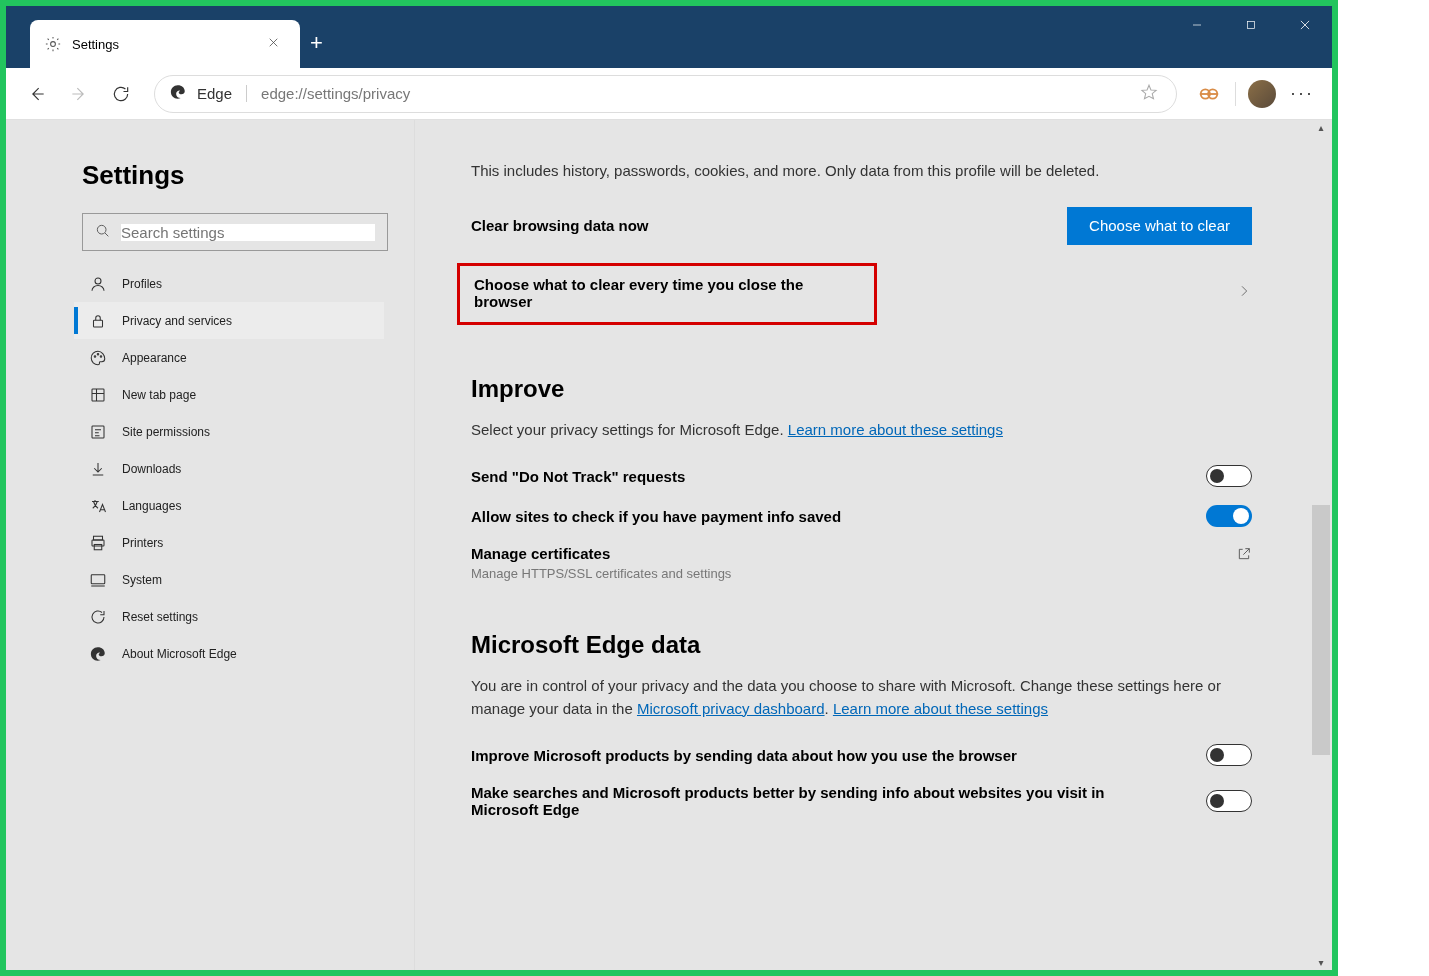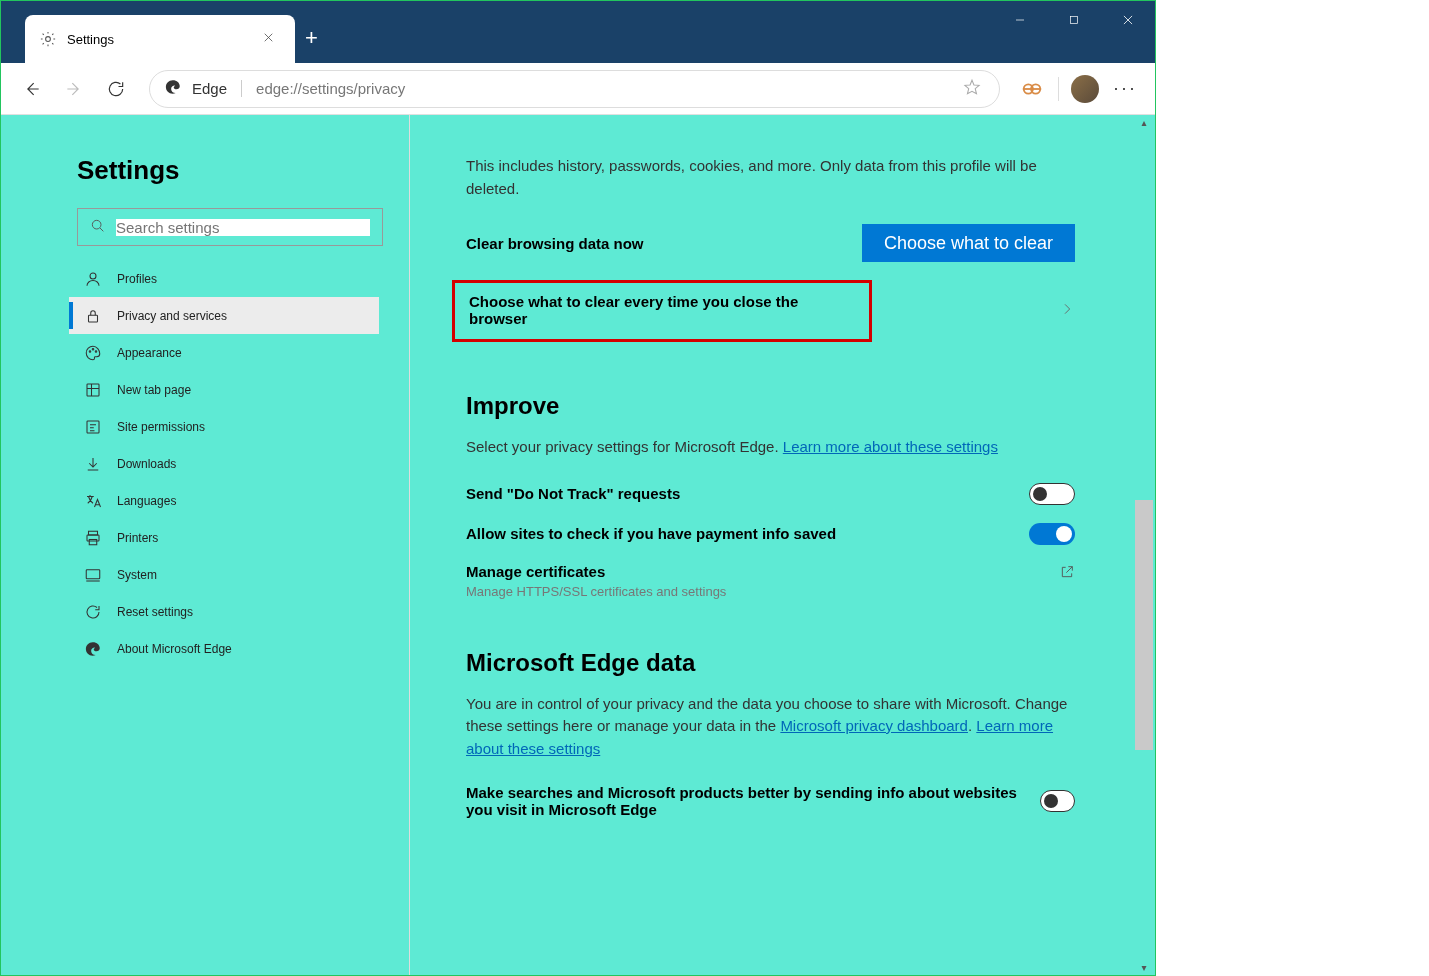--- a/index.html
+++ b/index.html
@@ -3,24 +3,24 @@
 <meta charset="utf-8">
 <style>
 * { box-sizing: border-box; margin: 0; padding: 0; }
 body {
   font-family: "Segoe UI", Arial, sans-serif;
   background: #fff;
   font-size: 14px;
   color: #000;
 }
 .window {
-  width: 1156px;
+  width: 1338px;
   height: 976px;
-  border: 1px solid #22c55e;
-  background: #5eead4;
+  border: 6px solid #22c55e;
+  background: #e5e5e5;
   position: relative;
   display: flex;
   flex-direction: column;
 }
 .titlebar {
   height: 62px;
   background: #1a4168;
   display: flex;
   align-items: flex-end;
   position: relative;
@@ -169,21 +169,21 @@
   gap: 12px;
 }
 .row-label { font-size: 15px; font-weight: 600; }
 .row-sub { font-size: 13px; color: #777; margin-top: 4px; }
 .primary-btn {
   background: #0078d4;
   color: #fff;
   border: none;
   height: 38px;
   padding: 0 22px;
-  font-size: 18px;
+  font-size: 15px;
   cursor: pointer;
 }
 .highlight-row {
   border: 3px solid #d40000;
   padding: 10px 14px 12px 14px;
   margin-left: -14px;
   margin-bottom: 50px;
   width: 420px;
 }
 .chevron { color: #666; font-size: 18px; }
@@ -477,20 +477,24 @@
               <path d="M10 5H5v14h14v-5M14 4h6v6M20 4l-9 9"></path>
             </svg>
         </span>
       </div>
 
       <h2>Microsoft Edge data</h2>
       <p class="desc">
         <span>You are in control of your privacy and the data you choose to share with Microsoft. Change these settings here or manage your data in the </span><a class="link">Microsoft privacy dashboard</a><span>. </span><a class="link">Learn more about these settings</a>
       </p>
 
+      <div class="row">
+        <span class="row-label" style="max-width:620px">Improve Microsoft products by sending data about how you use the browser</span>
+        <div class="toggle off"></div>
+      </div>
 
       <div class="row">
         <span class="row-label" style="max-width:650px">Make searches and Microsoft products better by sending info about websites you visit in Microsoft Edge</span>
         <div class="toggle off"></div>
       </div>
 
     </div>
 
     <div class="scrolltrack">
       <div class="scroll-arrow">▴</div>

